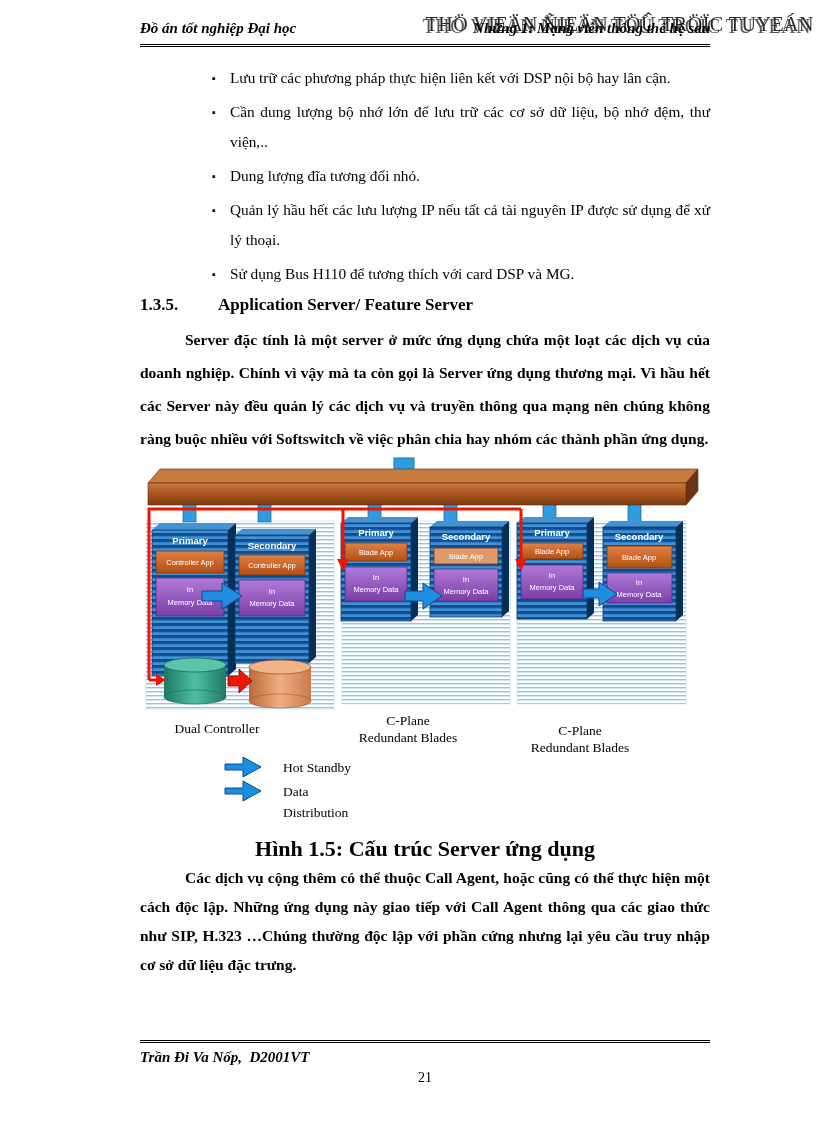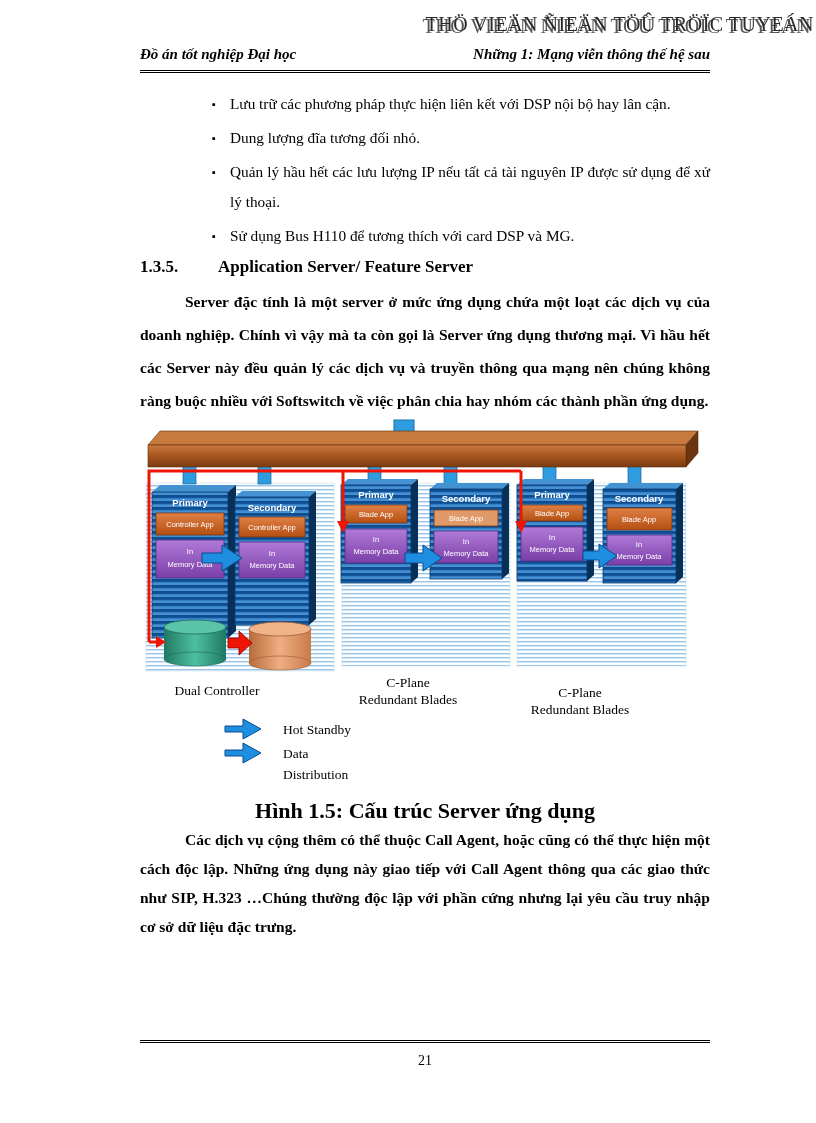--- a/index.html
+++ b/index.html
@@ -15,21 +15,21 @@
   .watermark{
     position:absolute;top:13px;right:2px;
     font-family:"Liberation Serif",serif;
     font-size:20px;letter-spacing:.5px;
     color:#2a2a2a;white-space:nowrap;
     text-shadow:-3px 2px 0 rgba(45,45,45,.8);
     z-index:1;
   }
   .content{padding:0 106px 0 140px;position:relative;z-index:2;}
   .header{
-    margin-top:44px;
+    margin-top:18px;
     display:flex;justify-content:space-between;align-items:flex-end;
     font-size:15px;font-weight:bold;font-style:italic;
     line-height:20px;
     padding-bottom:6px;
     border-bottom:3px double #000;
   }
   ul.bullets{margin:16px 0 0 0;padding:0 0 0 90px;list-style:none;}
   ul.bullets li{
     position:relative;
     font-size:15.3px;line-height:30px;
@@ -87,20 +87,21 @@
 
   <div class="content">
 
     <div class="header">
       <span>Đồ án tốt nghiệp Đại học</span>
       <span>Những 1: Mạng viễn thông thế hệ sau</span>
     </div>
 
     <ul class="bullets">
       <li>Lưu trữ các phương pháp thực hiện liên kết với DSP nội bộ hay lân cận.</li>
+      <li>Cần dung lượng bộ nhớ lớn để lưu trữ các cơ sở dữ liệu, bộ nhớ đệm, thư viện,..</li>
       <li>Dung lượng đĩa tương đối nhỏ.</li>
       <li>Quản lý hầu hết các lưu lượng IP nếu tất cả tài nguyên IP được sử dụng để xử lý thoại.</li>
       <li>Sử dụng Bus H110 để tương thích với card DSP và MG.</li>
     </ul>
 
     <h2 class="section">
       <span class="num">1.3.5.</span><span>Application Server/ Feature Server</span>
     </h2>
 
     <p class="body-para">Server đặc tính là một server ở mức ứng dụng chứa một loạt các dịch vụ của doanh nghiệp. Chính vì vậy mà ta còn gọi là Server ứng dụng thương mại. Vì hầu hết các Server này đều quản lý các dịch vụ và truyền thông qua mạng nên chúng không ràng buộc nhiều với Softswitch về việc phân chia hay nhóm các thành phần ứng dụng.</p>
@@ -275,16 +276,17 @@
       </svg>
     </div>
 
     <p class="caption">Hình 1.5: Cấu trúc Server ứng dụng</p>
 
     <p class="body-para p2">Các dịch vụ cộng thêm có thể thuộc Call Agent, hoặc cũng có thể thực hiện một cách độc lập. Những ứng dụng này giao tiếp với Call Agent thông qua các giao thức như  SIP, H.323 …Chúng thường độc lập với phần cứng nhưng lại yêu cầu truy nhập cơ sở dữ liệu đặc trưng.</p>
 
   </div>
 
   <div class="footer">
+    <div class="author">Trần Đi Va Nốp,  D2001VT</div>
     <div class="pagenum">21</div>
   </div>
 
 </div>
 
 </body></html>

